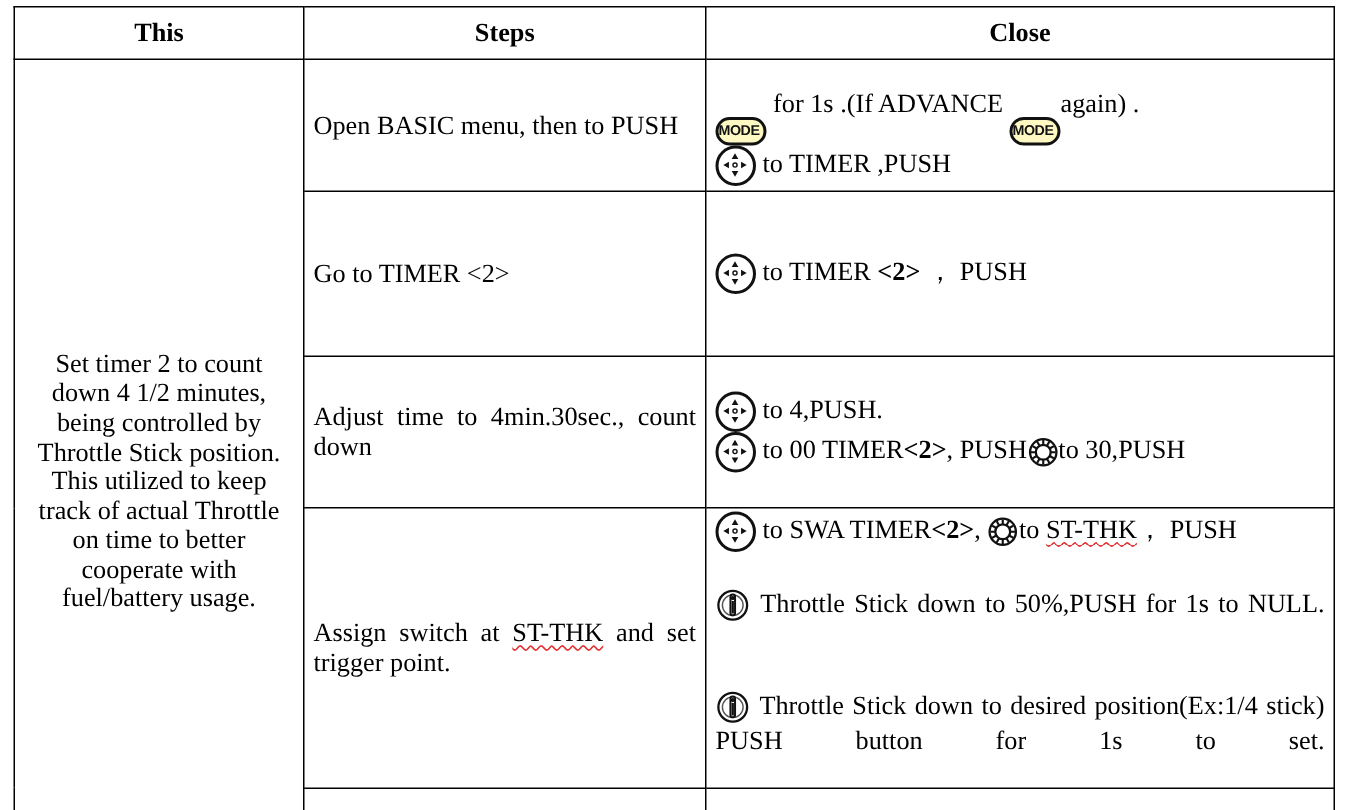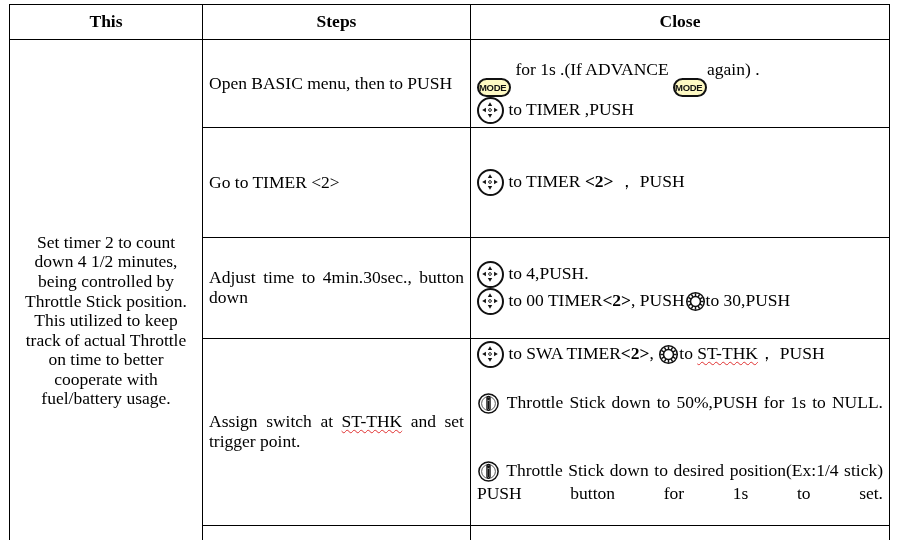--- a/index.html
+++ b/index.html
@@ -192,21 +192,21 @@
             <span class="line"><span class="icon dpad"><svg viewBox="0 0 24 24" width="22" height="22">
                   <polygon points="12,3.5 14.4,7.6 9.6,7.6" fill="#111"></polygon>
                   <polygon points="12,20.5 14.4,16.4 9.6,16.4" fill="#111"></polygon>
                   <polygon points="3.5,12 7.6,9.6 7.6,14.4" fill="#111"></polygon>
                   <polygon points="20.5,12 16.4,9.6 16.4,14.4" fill="#111"></polygon>
                   <circle cx="12" cy="12" r="1.5" fill="none" stroke="#111" stroke-width="1"></circle>
                 </svg></span> to TIMER <b class="sharp">&lt;2&gt;</b> ，  PUSH</span>
           </td>
         </tr>
         <tr style="height: 101px;">
-          <td class="steps-cell">Adjust time to 4min.30sec., button down</td>
+          <td class="steps-cell">Adjust time to 4min.30sec., count down</td>
           <td class="inputs-cell">
             <span class="line"><span class="icon dpad"><svg viewBox="0 0 24 24" width="22" height="22">
                   <polygon points="12,3.5 14.4,7.6 9.6,7.6" fill="#111"></polygon>
                   <polygon points="12,20.5 14.4,16.4 9.6,16.4" fill="#111"></polygon>
                   <polygon points="3.5,12 7.6,9.6 7.6,14.4" fill="#111"></polygon>
                   <polygon points="20.5,12 16.4,9.6 16.4,14.4" fill="#111"></polygon>
                   <circle cx="12" cy="12" r="1.5" fill="none" stroke="#111" stroke-width="1"></circle>
                 </svg></span> to 4,PUSH.</span>
             <span class="line"><span class="icon dpad"><svg viewBox="0 0 24 24" width="22" height="22">
                   <polygon points="12,3.5 14.4,7.6 9.6,7.6" fill="#111"></polygon>

